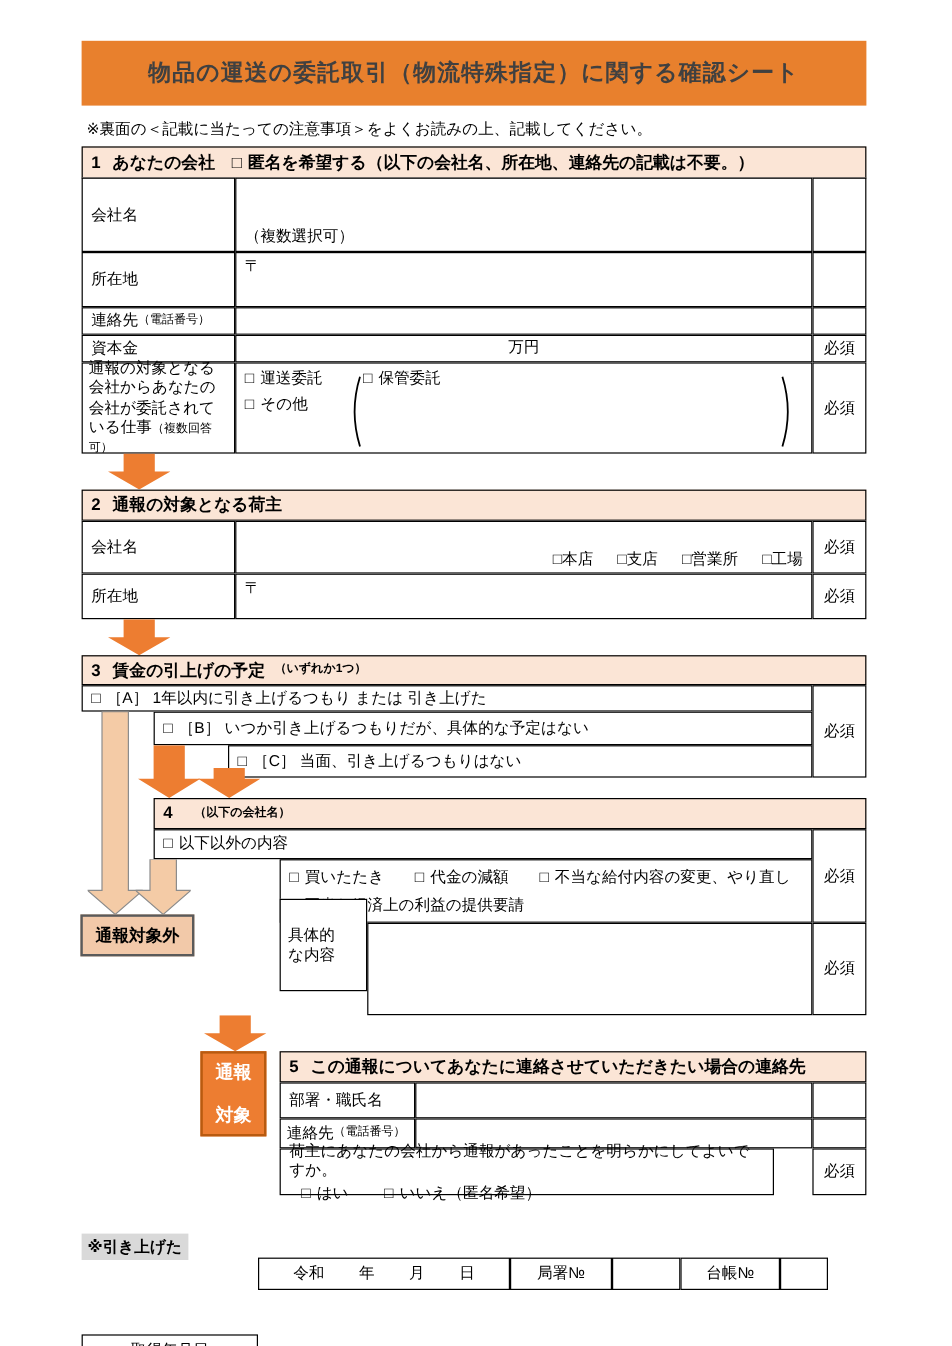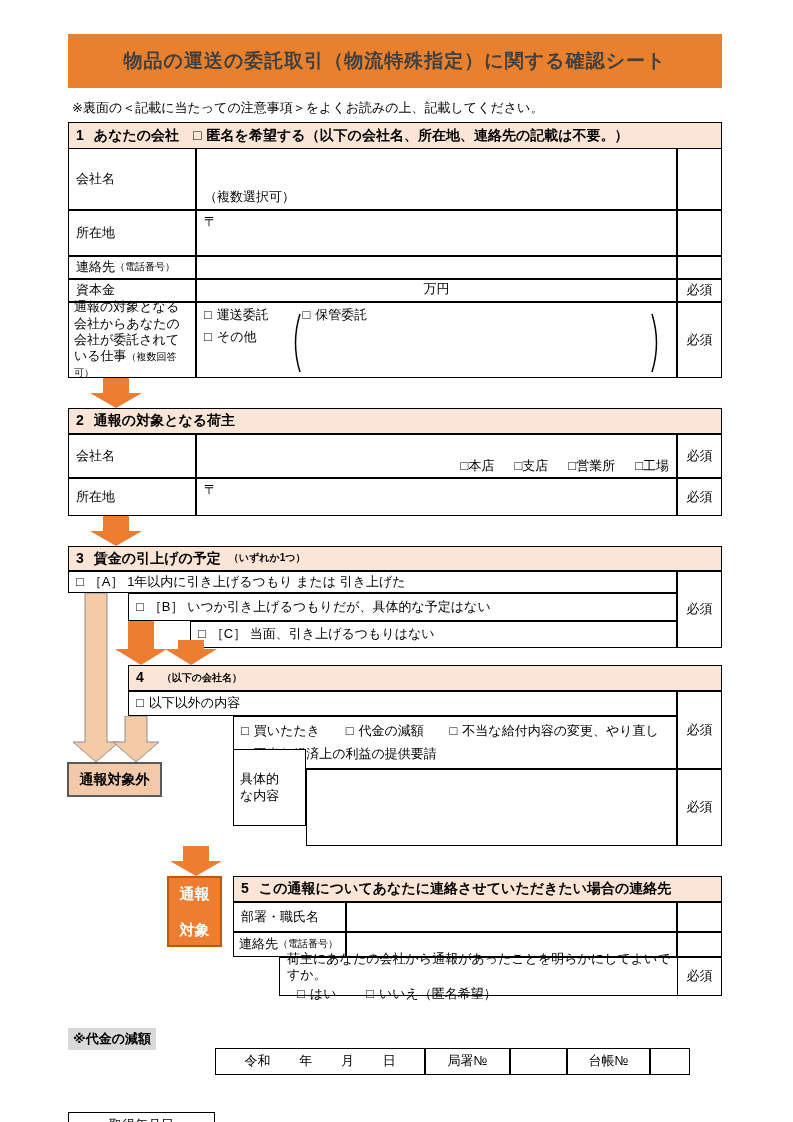--- a/index.html
+++ b/index.html
@@ -265,36 +265,36 @@
   </div>
   <div class="c" style="left:233px;top:902px;width:113px;height:30px;">部署・職氏名</div>
   <div class="c" style="left:346px;top:902px;width:331px;height:30px;"></div>
   <div class="c" style="left:677px;top:902px;width:45px;height:30px;"></div>
   <div class="c" style="left:233px;top:932px;width:113px;height:25px;padding:0 5px;">
     <span>連絡先</span>
       <span class="sub">（電話番号）</span>
   </div>
   <div class="c" style="left:346px;top:932px;width:331px;height:25px;"></div>
   <div class="c" style="left:677px;top:932px;width:45px;height:25px;"></div>
-  <div class="c col" style="left:233px;top:957px;width:412px;height:39px;justify-content:center;margin-left:46px;">
+  <div class="c col" style="left:233px;top:957px;width:412px;height:39px;justify-content:center;">
     <span>荷主にあなたの会社から通報があったことを明らかにしてよいですか。</span>
     <span style="margin-top:3px;padding-left:10px;">
       <span class="opt" style="margin-right:26px;">
           <span class="cb">□</span>
           <span>はい</span>
         </span>
       <span class="opt">
           <span class="cb">□</span>
           <span>いいえ（匿名希望）</span>
         </span>
     </span>
   </div>
   <div class="c ctr" style="left:677px;top:957px;width:45px;height:39px;">必須</div>
 
-  <div class="staff">※代金の減額</div>
+  <div class="staff">※引き上げた</div>
 
   <div class="c ctr" style="left:68px;top:1112px;width:147px;height:27px;">取得年月日</div>
   <div class="c" style="left:215px;top:1048px;width:210px;height:27px;justify-content:space-around;padding:0 14px;">
     <span>令和</span>
     <span>年</span>
     <span>月</span>
     <span>日</span>
   </div>
   <div class="c ctr" style="left:425px;top:1048px;width:85px;height:27px;">局署№</div>
   <div class="c" style="left:510px;top:1048px;width:57px;height:27px;"></div>

